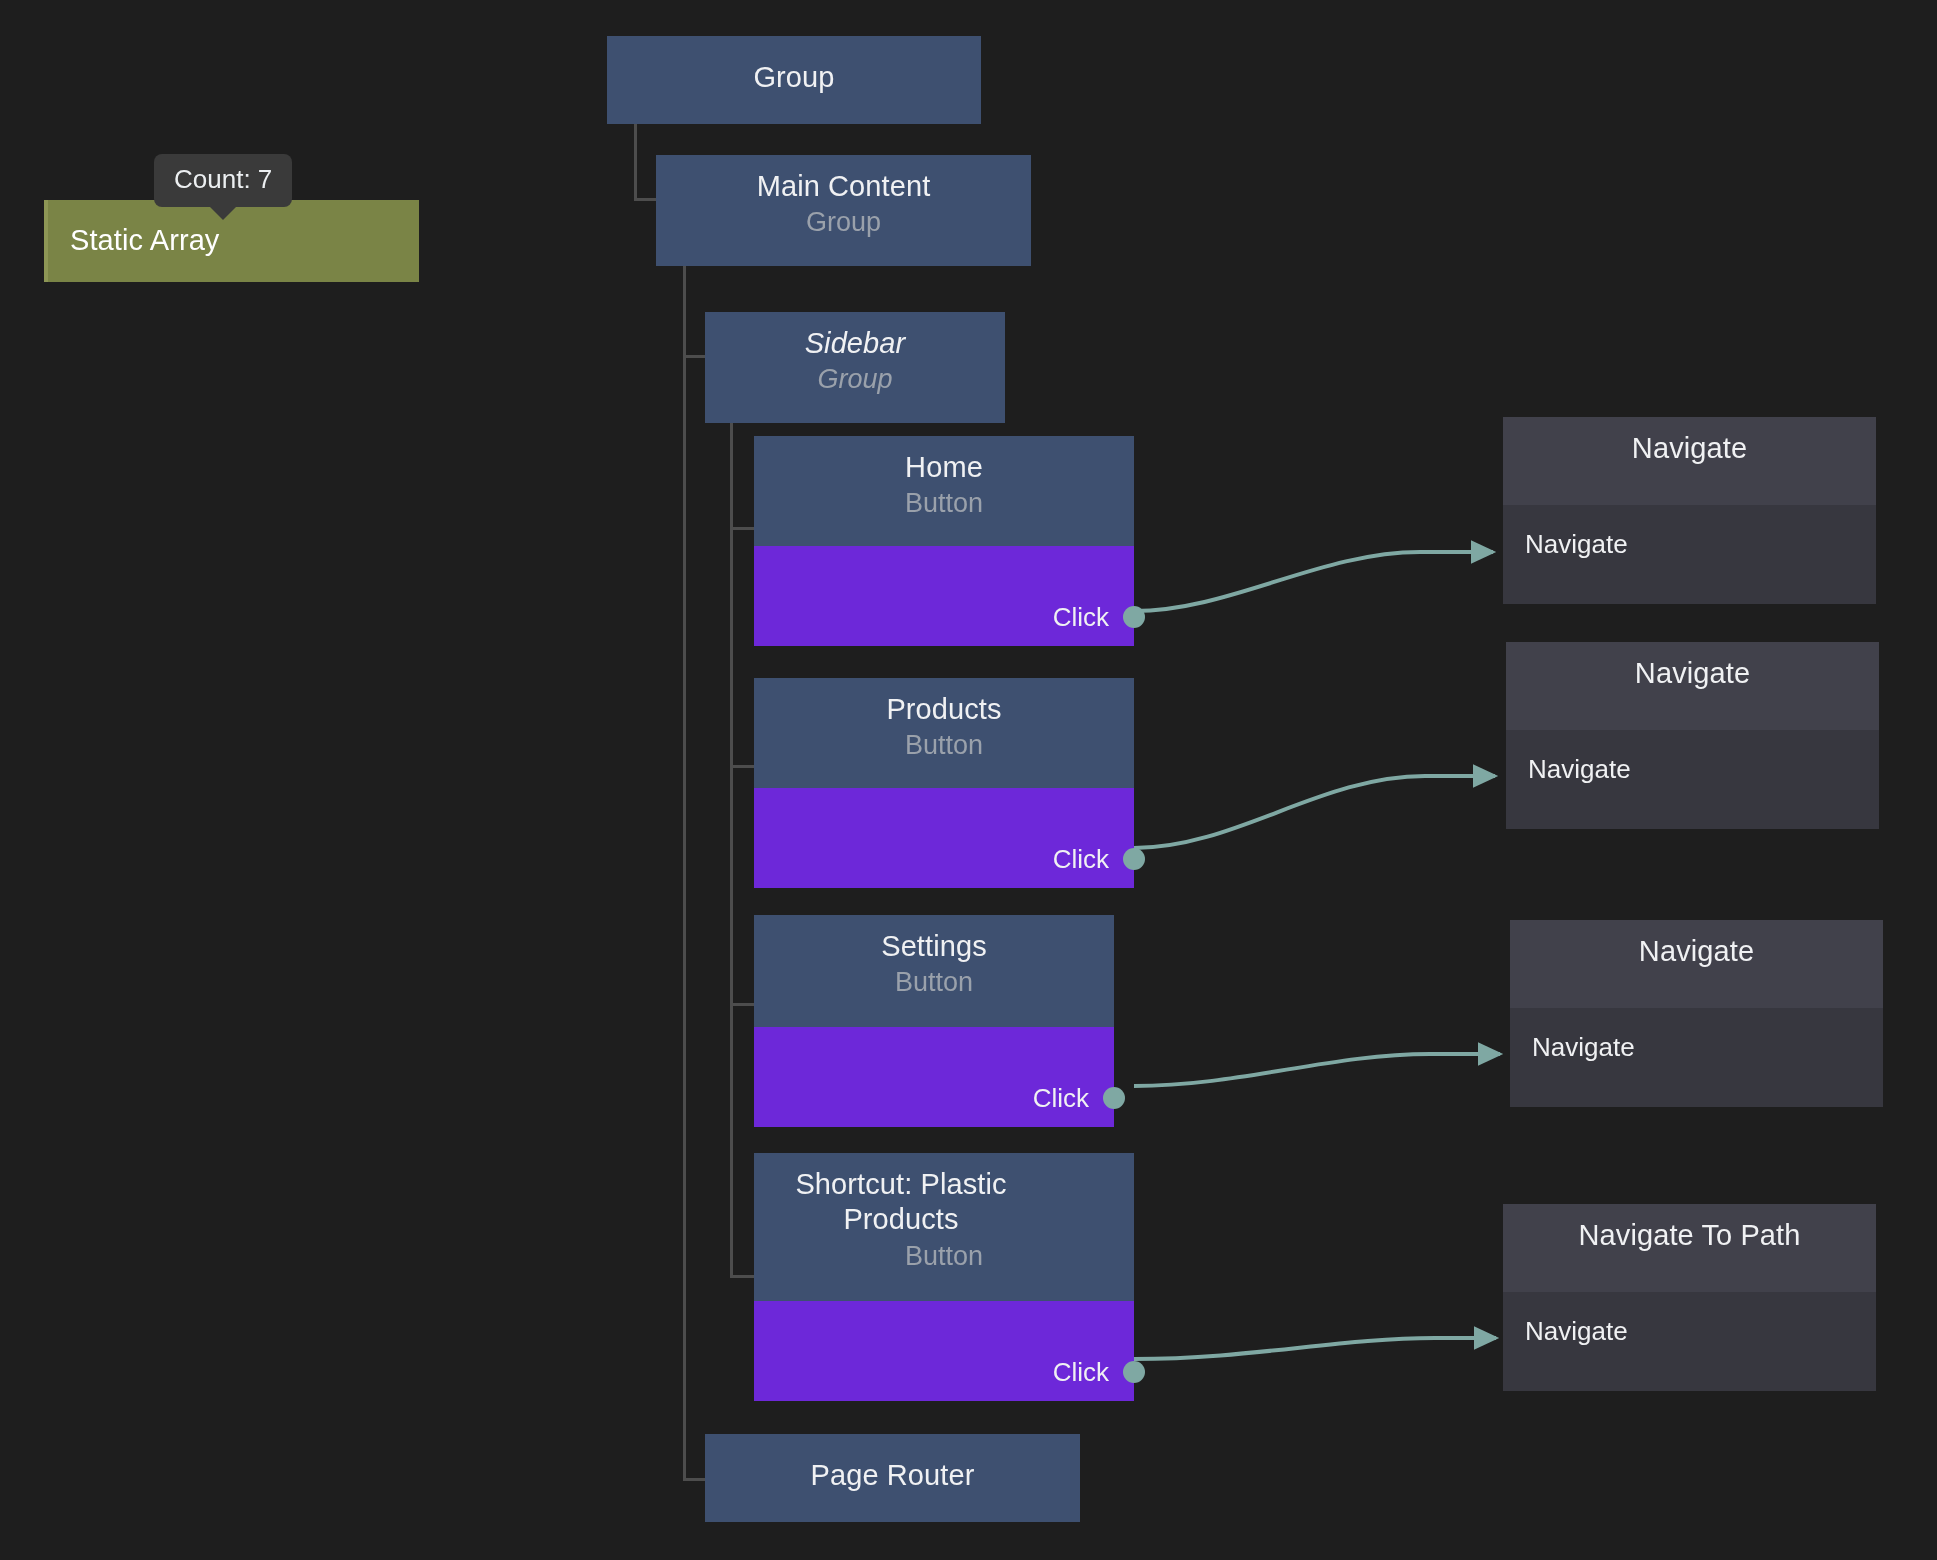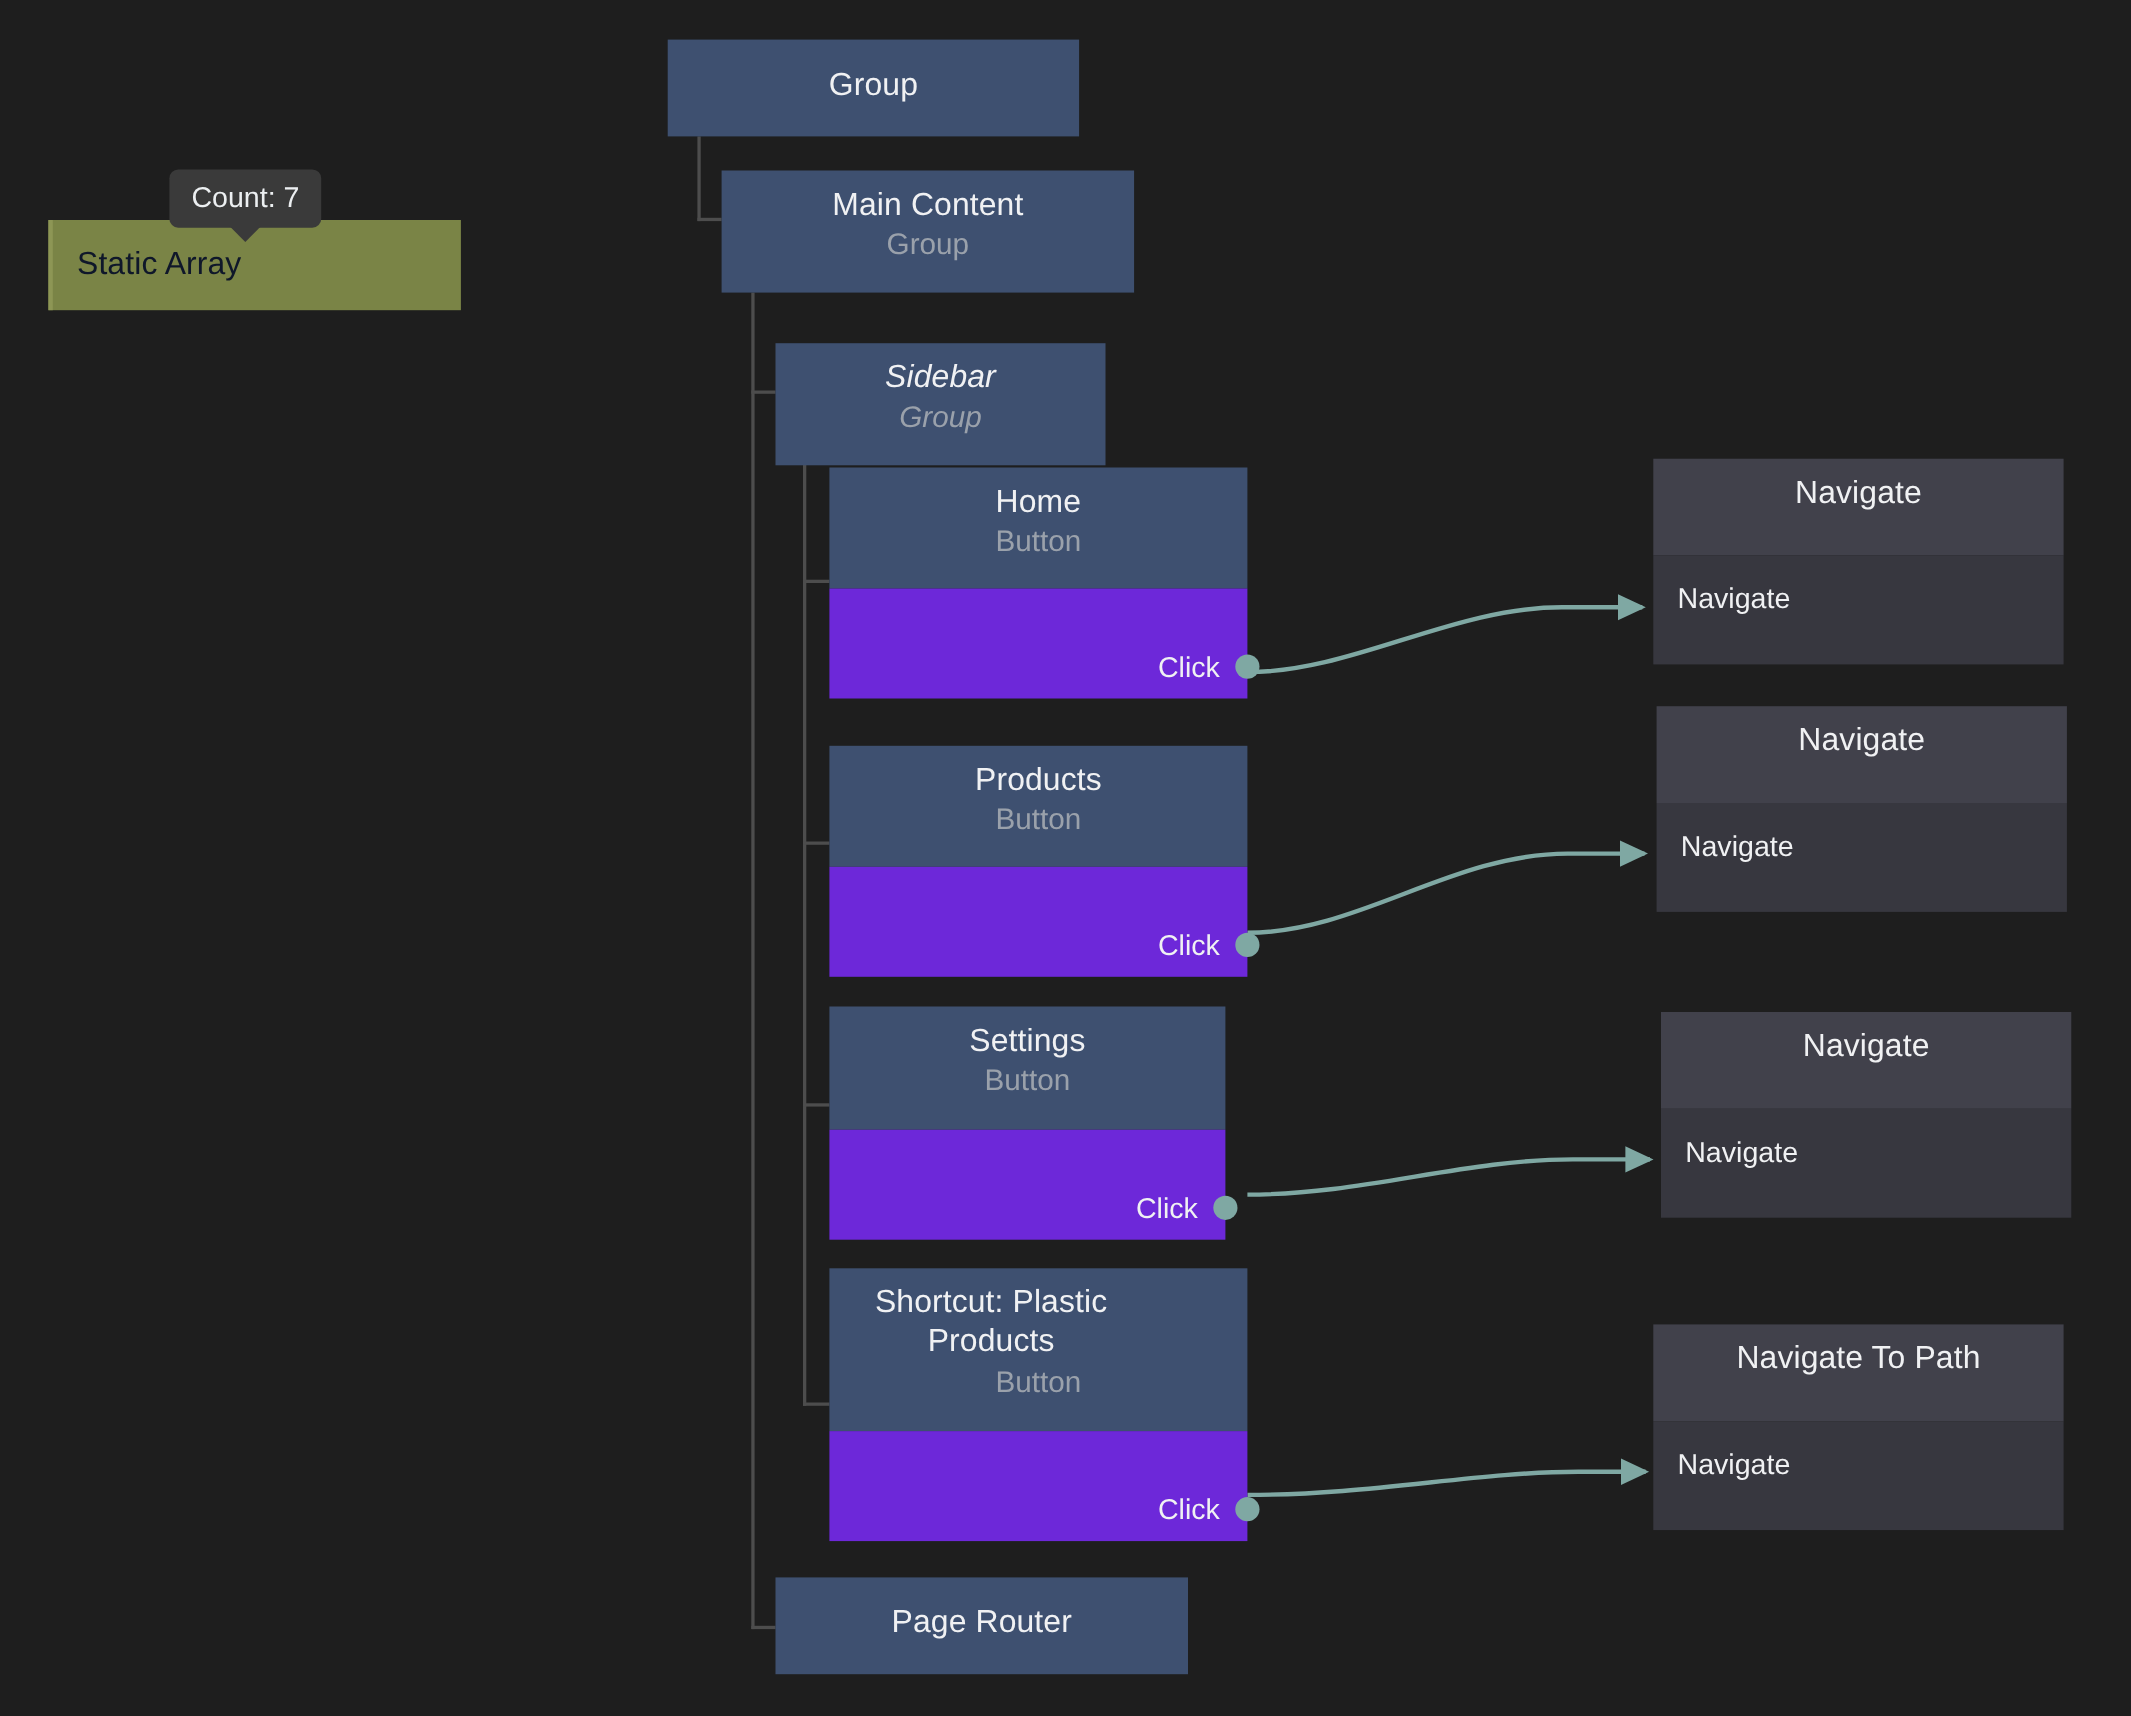--- a/index.html
+++ b/index.html
@@ -108,21 +108,21 @@
     white-space: nowrap;
   }
 
   
   .node.green {
     background: #7a8446;
     border-left: 4px solid #8d9655;
   }
   .node.green .node-title {
     font-size: 29px;
-    color: #0f172a;
+    color: #ffffff;
   }
 
   
   .tooltip {
     position: absolute;
     background: #3a3a3a;
     color: #eceff1;
     font-size: 26px;
     border-radius: 8px;
     padding: 10px 20px 12px 20px;
@@ -204,21 +204,21 @@
     </div>
   </div>
 
   <div class="node blue" style="left:705px; top:312px; width:300px; height:111px;font-style:italic;">
     <div class="node-header" style="height:111px;">
       <div class="node-title">Sidebar</div>
       <div class="node-subtitle">Group</div>
     </div>
   </div>
 
-  <div class="node blue" style="left:754px; top:425px; width:380px; height:249px;">
+  <div class="node blue" style="left:754px; top:436px; width:380px; height:249px;">
     <div class="node-header" style="height:110px;">
       <div class="node-title">Home</div>
       <div class="node-subtitle">Button</div>
     </div>
     <div class="node-body" style="height:100px;">
       <div class="port-row" style="top:58px;">
         <span class="port-label">Click</span>
         <span class="port-dot"></span>
       </div>
     </div>

